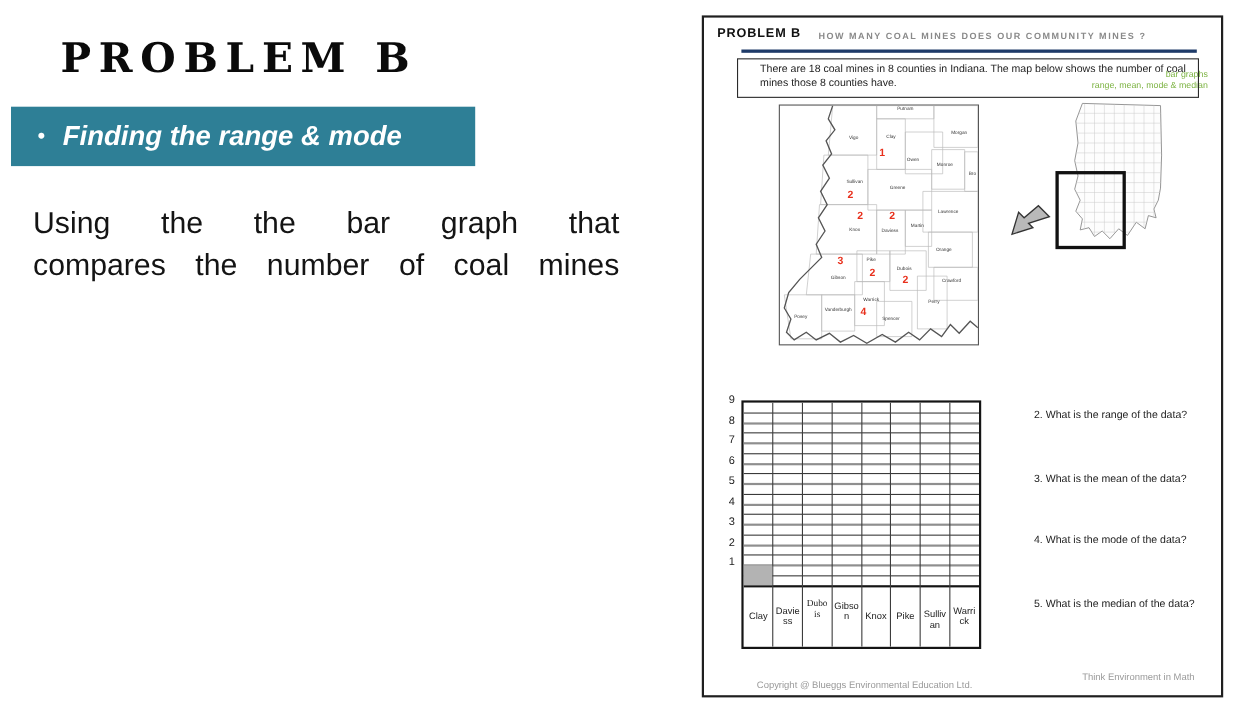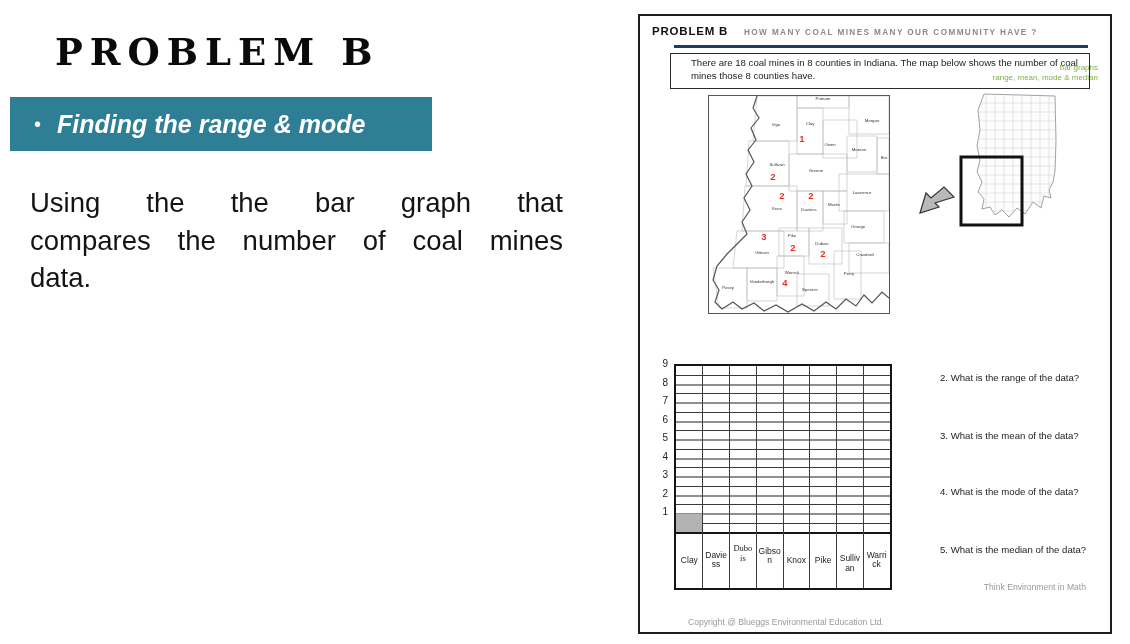--- a/index.html
+++ b/index.html
@@ -38,44 +38,43 @@
         border:2px solid #151515;box-sizing:content-box;background:#fff;overflow:hidden;}
   .ylab{position:absolute;width:20px;text-align:right;font-size:10px;color:#222;line-height:12px;}
   .vline{position:absolute;top:0;width:1px;background:#3d3d3d;}
   .hline{position:absolute;left:0;width:100%;}
   .xlab{position:absolute;display:flex;align-items:center;justify-content:center;
         text-align:center;font-size:8.5px;line-height:9.5px;color:#222;white-space:pre-line;}
   .bar{position:absolute;}
 
   .question{position:absolute;left:300px;font-size:9.6px;color:#222;white-space:nowrap;}
   .footer-left{position:absolute;left:48px;top:601px;font-size:8.6px;color:#9a9a9a;}
-  .footer-right{position:absolute;right:24px;top:566px;font-size:8.6px;color:#9a9a9a;text-align:center;}
+  .footer-right{position:absolute;right:24px;top:594px;font-size:8.6px;color:#9a9a9a;text-align:center;}
 </style>
 </head>
 <body>
 
 <div class="stage">
 
   <div class="slide-title">PROBLEM B</div>
 
   <div class="banner" style="background: rgb(46, 127, 150);">
     <span class="bullet">•</span>
     <span class="banner-text">Finding the range &amp; mode</span>
   </div>
 
   <div class="body-par">
     <div class="jline">Using the the bar graph that</div>
     <div class="jline">compares the number of coal mines</div>
-    <div class="jlast">data.</div>
   </div>
 
   <div class="page">
 
     <div class="ws-problem">PROBLEM B</div>
-    <div class="ws-title">HOW MANY COAL MINES MANY OUR COMMUNITY HAVE ?</div>
+    <div class="ws-title">HOW MANY COAL MINES DOES OUR COMMUNITY MINES ?</div>
     <div class="ws-tags" style="color: rgb(124, 179, 66); margin-top: 42px;">
       <div>bar graphs</div>
       <div>range, mean, mode &amp; median</div>
     </div>
     <div class="ws-rule" style="background: rgb(30, 58, 104);"></div>
 
     <div class="intro-box">There are 18 coal mines in 8 counties in Indiana. The map below shows the number of coal mines those 8 counties have.</div>
 
     <div class="map-box">
       <svg id="county-map-svg" width="180" height="217" viewBox="0 0 180 217">

